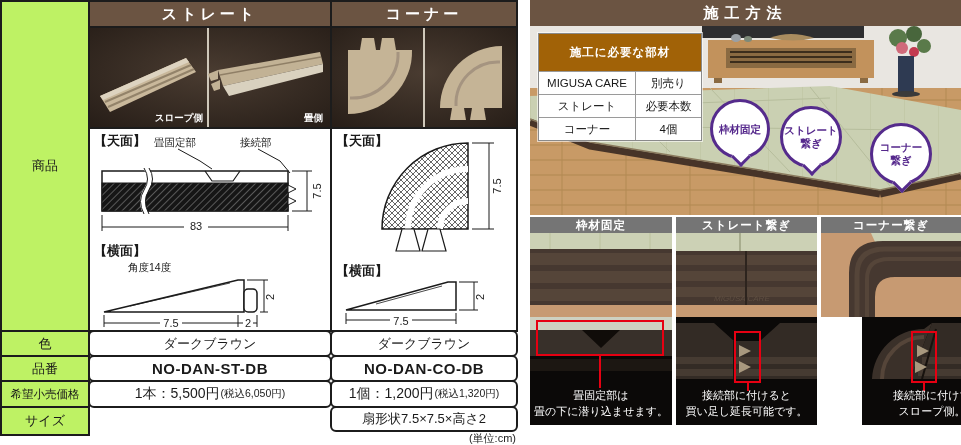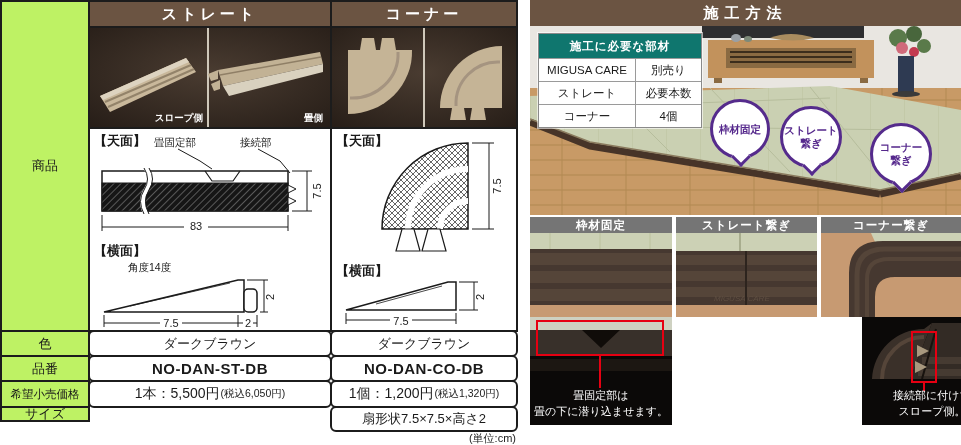--- a/index.html
+++ b/index.html
@@ -18,21 +18,21 @@
   .price-main{font-size:14px;}
   .price-tax{font-size:10.5px;margin-left:1px;}
   .unit-note{position:absolute;font-size:11px;color:#1a1a1a;text-align:right;}
   
   .rp-header{position:absolute;left:530px;top:0;width:431px;height:26px;background:#6b5442;
              color:#fff;font-weight:bold;font-size:15px;letter-spacing:6px;
              display:flex;align-items:center;justify-content:center;}
   .rp-photo{position:absolute;left:530px;top:26px;width:431px;height:189px;overflow:hidden;background:#e9e6e1;}
   .parts-table{position:absolute;left:8px;top:7px;width:162px;background:#fff;
                border:1px solid #8a8a8a;font-size:11px;box-shadow:0 0 0 1px rgba(255,255,255,.6);}
-  .parts-table .pt-title{background:#0f766e;color:#fff;font-weight:bold;height:24px;
+  .parts-table .pt-title{background:#a16207;color:#fff;font-weight:bold;height:37px;
                display:flex;align-items:center;justify-content:center;font-size:11.5px;letter-spacing:1px;}
   .pt-row{display:grid;grid-template-columns:97px 1fr;border-top:1px solid #9a9a9a;}
   .pt-cell{height:22px;display:flex;align-items:center;justify-content:center;background:#fff;font-size:11.5px;}
   .pt-cell.name{border-right:1px solid #9a9a9a;}
   .badge{position:absolute;background:#fff;border:3px solid #552b8c;border-radius:50%;
          color:#55228c;color:#55288c;display:flex;flex-direction:column;align-items:center;justify-content:center;
          font-weight:bold;font-size:10.5px;line-height:1.2;text-align:center;z-index:3;}
   .badge::after{content:"";position:absolute;bottom:-8px;left:50%;margin-left:-6px;width:11px;height:11px;
          background:#fff;border-right:3px solid #552b8c;border-bottom:3px solid #552b8c;
          transform:rotate(45deg);z-index:-1;}
@@ -211,21 +211,21 @@
 
   <div class="cell lbl" style="left:0;top:330px;width:90px;height:27px;">
     <span>色</span>
   </div>
   <div class="cell lbl" style="left:0;top:355px;width:90px;height:27px;">
     <span>品番</span>
   </div>
   <div class="cell lbl lbl-small" style="left:0;top:380px;width:90px;height:28px;">
     <span>希望小売価格</span>
   </div>
-  <div class="cell lbl" style="left:0;top:406px;width:90px;height:16px;">
+  <div class="cell lbl" style="left:0;top:406px;width:90px;height:30px;">
     <span>サイズ</span>
   </div>
 
   <div class="cell val" style="left:88px;top:330px;width:244px;height:27px;">
     <span>ダークブラウン</span>
   </div>
   <div class="cell val partno" style="left:88px;top:355px;width:244px;height:27px;">
     <span>NO-DAN-ST-DB</span>
   </div>
   <div class="cell val" style="left:88px;top:380px;width:244px;height:28px;">
@@ -397,20 +397,40 @@
       <rect x="0" y="42" width="142" height="12" fill="#1c1712"></rect>
     </svg>
     <div class="red-rect" style="left:6px;top:3px;width:128px;height:36px;"></div>
     <div class="red-line" style="left:69px;top:39px;height:32px;"></div>
     <div class="bp-caption">
       <span>畳固定部は</span><br>
       <span>畳の下に潜り込ませます。</span>
     </div>
   </div>
 
+  <div class="blackpanel" style="left:676px;width:141px;">
+    <svg width="141" height="78" viewBox="0 0 141 78">
+      <rect width="141" height="78" fill="#0b0908"></rect>
+      <polygon points="0,6 38,6 58,24 84,24 104,6 141,6 141,62 0,62" fill="#332b25"></polygon>
+      <g fill="#463b32">
+          <rect x="0" y="40" width="141" height="7"></rect>
+          <rect x="0" y="52" width="141" height="7"></rect>
+        </g>
+      <line x1="58" y1="24" x2="58" y2="62" stroke="#17120e" stroke-width="2"></line>
+      <line x1="84" y1="24" x2="84" y2="62" stroke="#17120e" stroke-width="2"></line>
+      <polygon points="63,28 75,34 63,40" fill="#a8987e"></polygon>
+      <polygon points="63,44 75,50 63,56" fill="#a8987e"></polygon>
+    </svg>
+    <div class="red-rect" style="left:58px;top:14px;width:27px;height:52px;"></div>
+    <div class="red-line" style="left:71px;top:66px;height:8px;"></div>
+    <div class="bp-caption">
+      <span>接続部に付けると</span><br>
+      <span>買い足し延長可能です。</span>
+    </div>
+  </div>
 
   <div class="blackpanel" style="left:821px;width:140px;margin-left:41px;">
     <svg width="140" height="78" viewBox="0 0 140 78">
       <rect width="140" height="78" fill="#0b0908"></rect>
       <polygon points="70,6 140,6 140,62 48,62" fill="#332b25"></polygon>
       <path d="M10,62 A52,52 0 0 1 62,12 L70,6 L48,62 Z" fill="#3a3029"></path>
       <path d="M20,62 A42,42 0 0 1 62,20" fill="none" stroke="#554539" stroke-width="4"></path>
       <g fill="#463b32">
           <rect x="60" y="40" width="80" height="7"></rect>
           <rect x="56" y="52" width="84" height="7"></rect>

